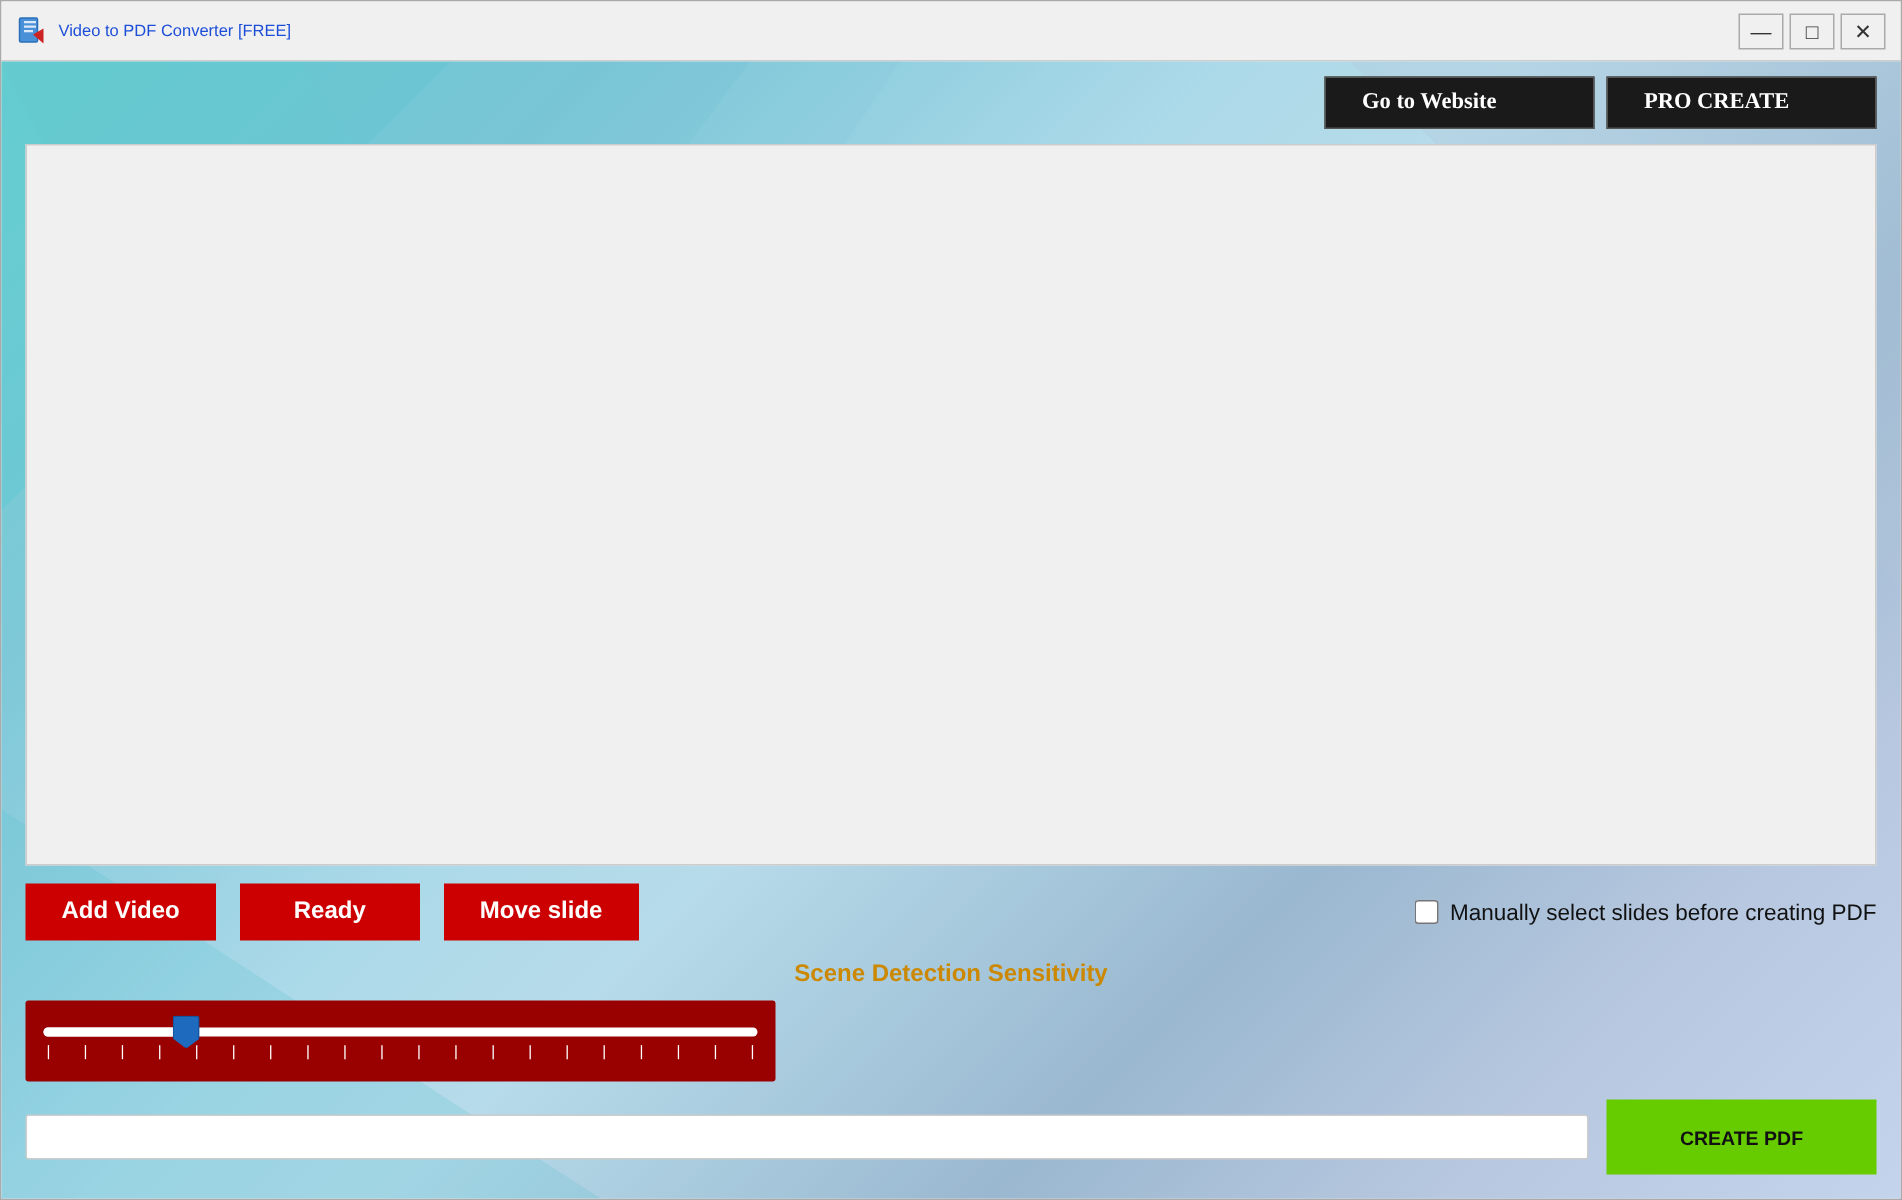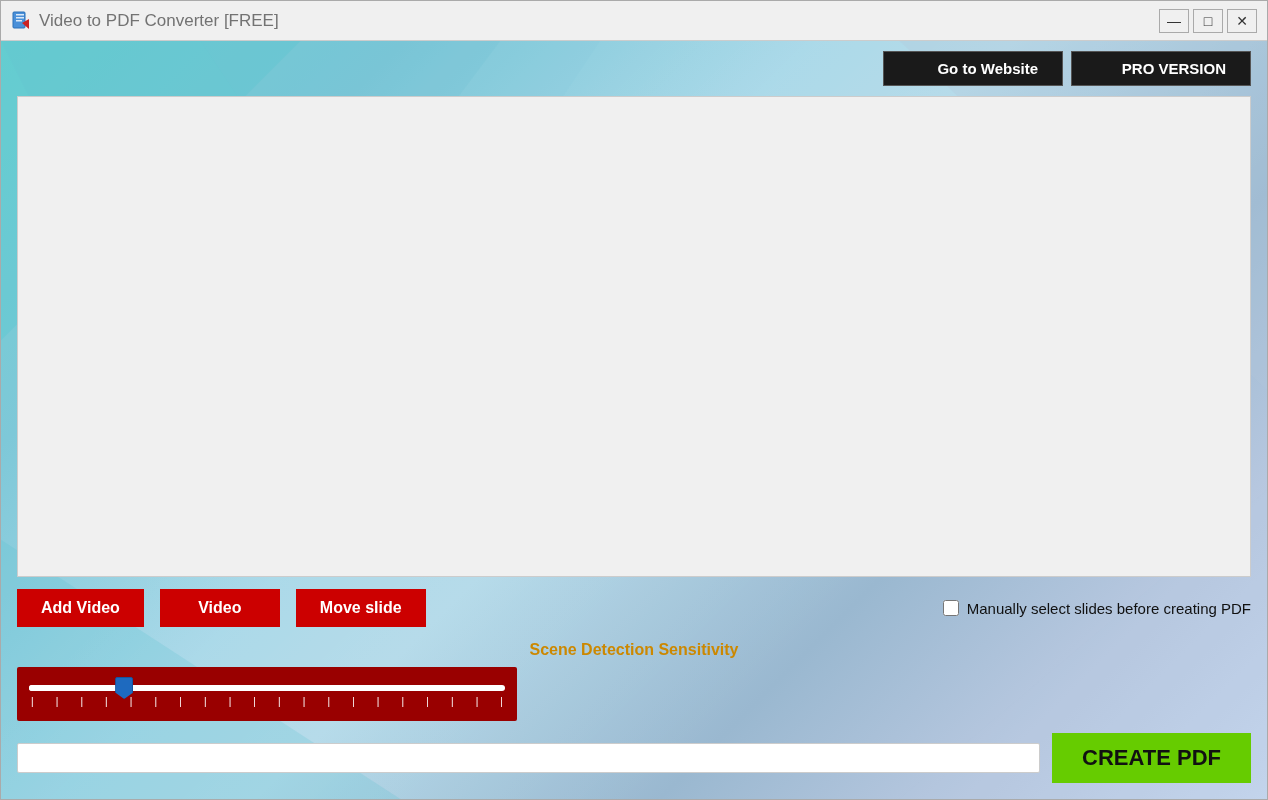--- a/index.html
+++ b/index.html
@@ -37,22 +37,22 @@
 
     .title-bar-icon {
       width: 20px;
       height: 20px;
       margin-right: 8px;
       flex-shrink: 0;
     }
 
     .title-bar-title {
       flex: 1;
-      font-size: 17px;
-      color: #737373;
+      font-size: 11px;
+      color: #1d4ed8;
     }
 
     .title-bar-controls {
       display: flex;
       gap: 4px;
     }
 
     .title-bar-btn {
       width: 30px;
       height: 24px;
@@ -100,21 +100,22 @@
 
     .header-btn {
       padding: 8px 24px;
       background: #1a1a1a;
       color: #fff;
       border: 1px solid #555;
       font-size: 15px;
       font-weight: 600;
       cursor: pointer;
       min-width: 180px;
-      text-align: right;
+      text-align: left;
+      font-family: Liberation Serif, serif;
     }
 
     .video-list-area {
       flex: 1;
       background: #f0f0f0;
       border: 1px solid #ccc;
       margin-bottom: 12px;
       position: relative;
       z-index: 1;
       min-height: 300px;
@@ -255,21 +256,21 @@
       background: #fff;
       border: 1px solid #ccc;
       border-radius: 2px;
     }
 
     .create-pdf-btn {
       padding: 8px 30px;
       background: #66cc00;
       color: #111;
       border: none;
-      font-size: 22px;
+      font-size: 13px;
       font-weight: 800;
       cursor: pointer;
       min-width: 180px;
       height: 50px;
     }
 
     .status-bar {
       padding: 4px 16px 4px 16px;
       position: relative;
       z-index: 1;
@@ -322,28 +323,28 @@
       <polygon points="0,0 300,0 0,300" fill="rgba(80,200,210,0.3)"></polygon>
       <polygon points="0,0 500,0 200,400" fill="rgba(100,190,205,0.15)"></polygon>
       <polygon points="1268,0 900,0 1268,350" fill="rgba(180,200,220,0.3)"></polygon>
       <polygon points="1268,760 900,760 1268,450" fill="rgba(180,200,225,0.25)"></polygon>
       <polygon points="0,760 400,760 0,500" fill="rgba(80,190,205,0.2)"></polygon>
       <polygon points="200,0 600,0 400,300" fill="rgba(120,200,215,0.1)"></polygon>
     </svg>
 
     <div class="top-buttons-row">
       <button class="header-btn">Go to Website</button>
-      <button class="header-btn">PRO VERSION</button>
+      <button class="header-btn">PRO CREATE</button>
     </div>
 
     <div class="video-list-area"></div>
 
     <div class="action-buttons-row">
       <button class="action-btn">Add Video</button>
-      <button class="action-btn">Video</button>
+      <button class="action-btn">Ready</button>
       <button class="action-btn">Move slide</button>
       <div class="checkbox-group">
         <input type="checkbox" id="manual-select" style="">
         <label class="checkbox-label" for="manual-select">Manually select slides before creating PDF</label>
       </div>
     </div>
 
     <div class="scene-detection-section">
       <div class="scene-label">Scene Detection Sensitivity</div>
       <div class="slider-info-row">

